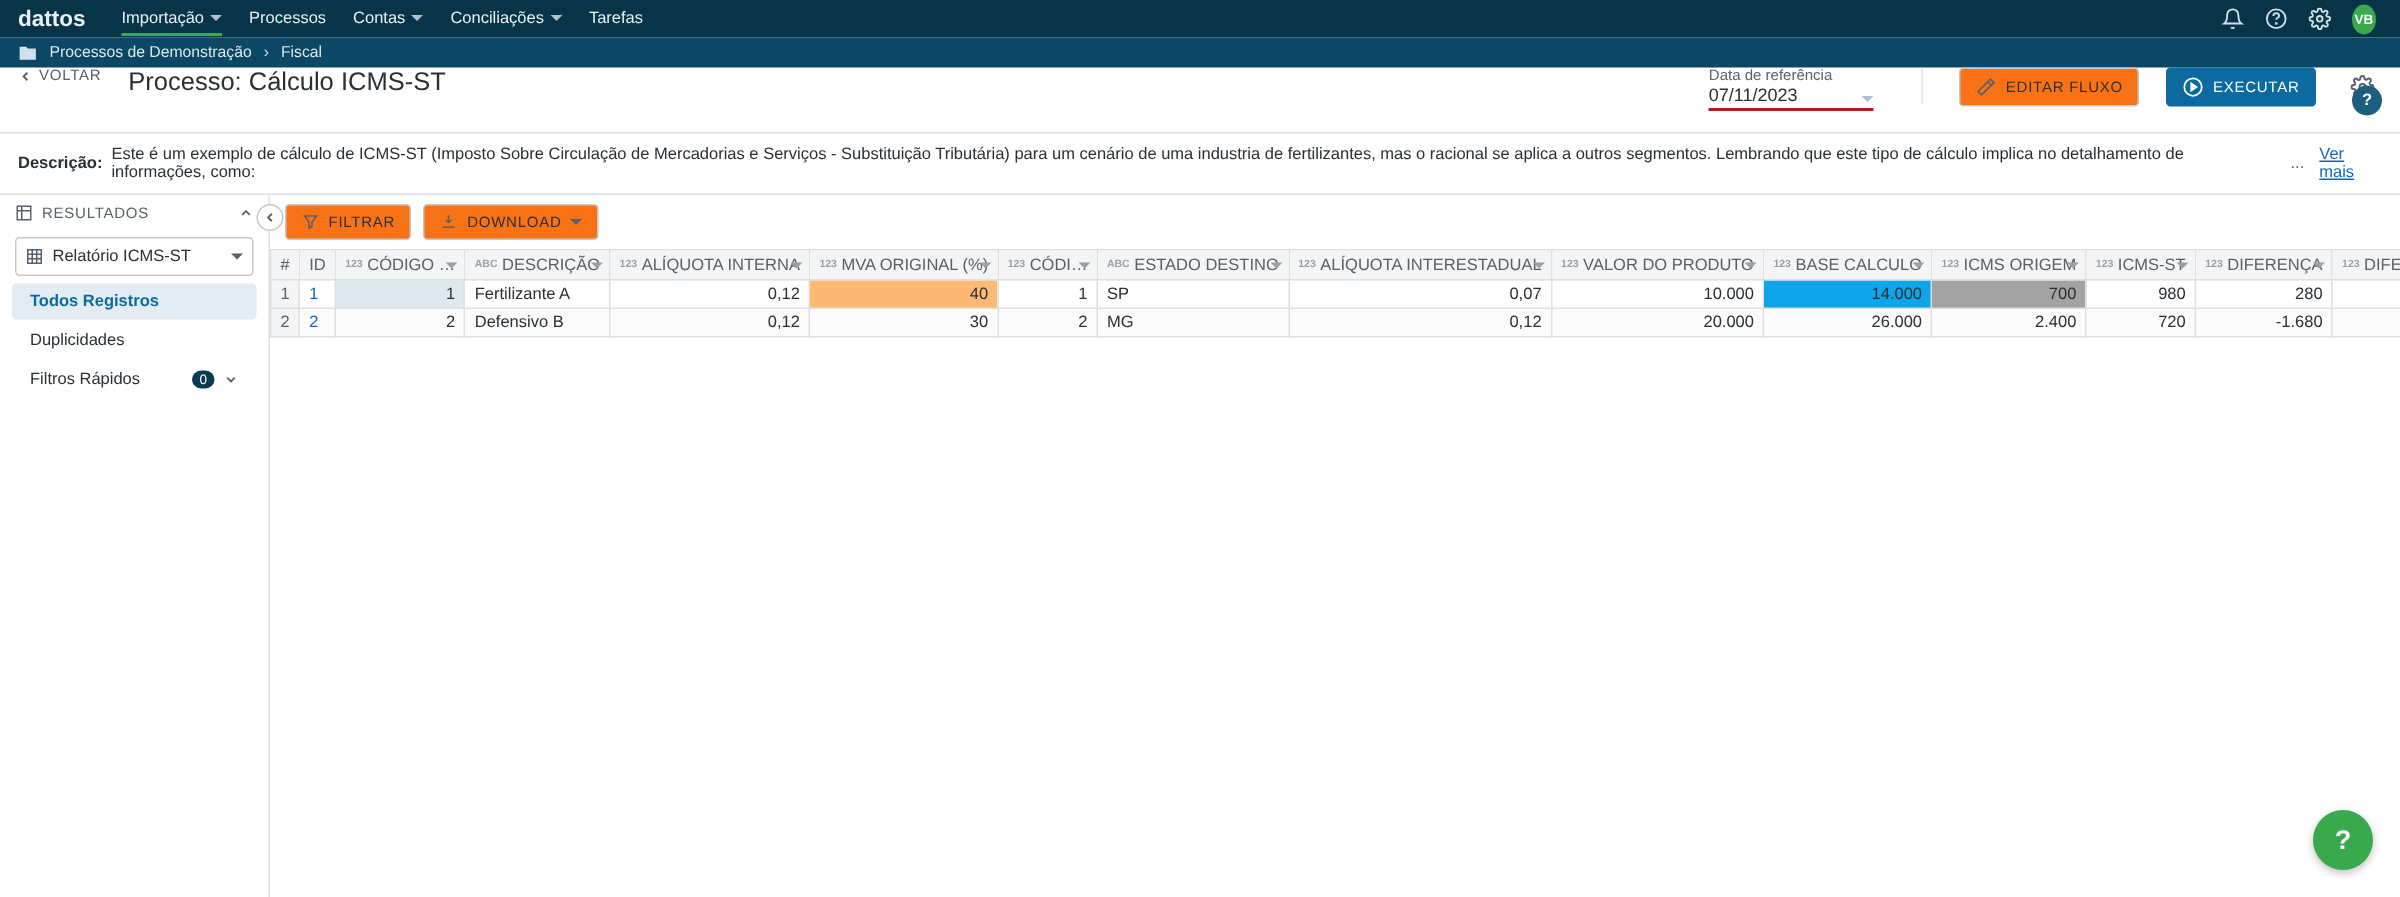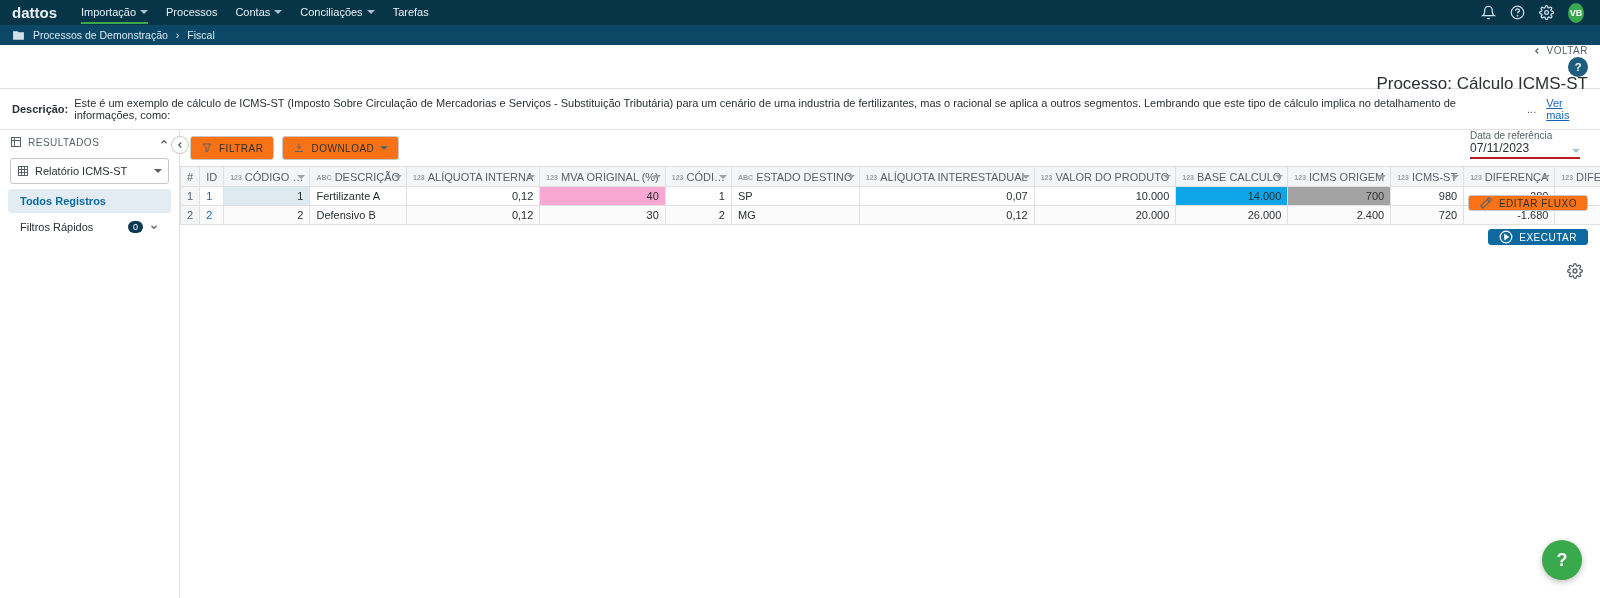--- a/index.html
+++ b/index.html
@@ -29,21 +29,21 @@
   .nav-spacer{flex:1;}
   .nav-icons{display:flex;align-items:center;gap:14px;margin-right:4px;}
   .avatar{width:16px;height:20px;border-radius:50%;background:var(--green);color:#fff;display:flex;align-items:center;justify-content:center;font-size:9px;font-weight:600;}
   .caret{width:0;height:0;border-left:4px solid transparent;border-right:4px solid transparent;border-top:4px solid #a8c4cf;}
 
   
   .subnav{display:flex;align-items:center;height:20px;background:var(--sub-bg);color:#d8e8ef;font-size:10.5px;padding:0 12px;gap:8px;}
   .subnav a{color:#d8e8ef;text-decoration:none;cursor:pointer;}
 
   
-  .page-header{display:flex;align-items:flex-end;height:44px;padding:0 12px;border-bottom:1px solid var(--border);gap:18px;flex-direction:column;}
+  .page-header{display:flex;align-items:flex-start;height:44px;padding:0 12px;border-bottom:1px solid var(--border);gap:18px;}
   .back{display:flex;align-items:center;gap:4px;font-size:10px;color:var(--text-muted);cursor:pointer;letter-spacing:0.5px;}
   .page-title{font-size:17px;font-weight:400;}
   .header-spacer{flex:1;}
   .ref-date{display:flex;flex-direction:column;font-size:10px;color:var(--text-muted);border-bottom:2px solid #b91c1c;width:110px;padding-bottom:2px;margin-right:8px;position:relative;}
   .ref-date .val{font-size:12px;color:var(--text);}
   .ref-date .dd{position:absolute;right:0;bottom:4px;}
   .btn{display:flex;align-items:center;gap:6px;height:26px;border:1px solid #c8c8c8;border-radius:3px;padding:0 10px;font-size:10px;letter-spacing:0.5px;cursor:pointer;background:#f97316;color:var(--text);}
   .btn.primary{background:var(--accent);border-color:var(--accent);color:#fff;}
   .icon-btn{width:26px;height:26px;display:flex;align-items:center;justify-content:center;border-radius:3px;cursor:pointer;}
 
@@ -217,20 +217,23 @@
       <svg width="12" height="12" viewBox="0 0 24 24" fill="none" stroke="#586169" stroke-width="2">
           <rect x="3" y="3" width="18" height="18"></rect>
           <path d="M3 9h18M3 15h18M9 3v18M15 3v18"></path>
         </svg>
       <span style="flex:1;">Relatório ICMS-ST</span>
       <span class="caret" style="border-top-color:#586169;"></span>
     </div>
 
     <div class="side-item active">
       <span>Todos Registros</span>
+    </div>
+    <div class="side-item">
+      <span>Duplicidades</span>
     </div>
     <div class="side-item filters">
       <span>Filtros Rápidos</span>
       <span class="badge">0</span>
       <span>
         <svg width="10" height="10" viewBox="0 0 24 24" fill="none" stroke="#586169" stroke-width="3">
             <path d="M6 9l6 6 6-6"></path>
           </svg>
       </span>
     </div>
@@ -274,21 +277,21 @@
             <th><span class="type">123</span><span>DIFERENÇA %</span></th>
           </tr>
         </thead>
         <tbody>
           <tr class="sel">
             <td class="rownum">1</td>
             <td class="idcell" style="background:#fff;">1</td>
             <td class="num">1</td>
             <td style="background:#fff;">Fertilizante A</td>
             <td class="num" style="background:#fff;">0,12</td>
-            <td class="num" style="background:#f9a8d4;">40</td>
+            <td class="num" style="background:#fdba74;">40</td>
             <td class="num" style="background:#fff;">1</td>
             <td style="background:#fff;">SP</td>
             <td class="num" style="background:#fff;margin-top:16px;">0,07</td>
             <td class="num" style="background:#fff;padding-left:25px;">10.000</td>
             <td class="num" style="background:#0ea5e9;">14.000</td>
             <td class="num" style="background:#a3a3a3;">700</td>
             <td class="num" style="background:#fff;">980</td>
             <td class="num" style="background:#fff;">280</td>
             <td class="num" style="background:#fff;">0,4</td>
           </tr>

